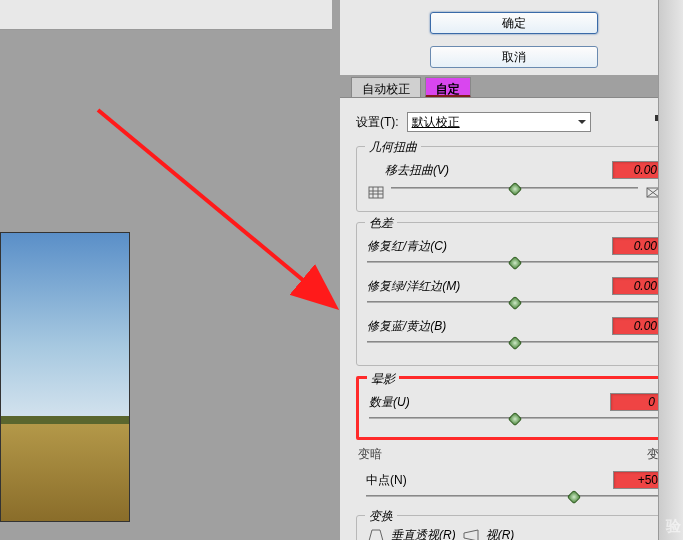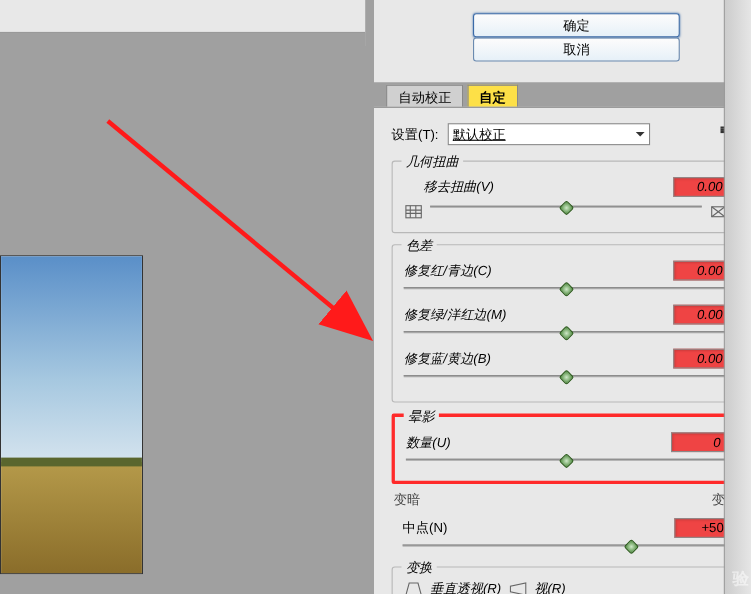--- a/index.html
+++ b/index.html
@@ -8,26 +8,26 @@
 .canvas-area { position: absolute; left: 0; top: 0; width: 340px; height: 540px; background: #a0a0a0; }
 .canvas-outer { position: absolute; left: 0; top: 0; width: 332px; height: 30px; background: #e8e8e8; border-bottom: 1px solid #999; }
 .scroll-area { position: absolute; left: 0; top: 30px; width: 332px; height: 510px; background: #a0a0a0; }
 .vscroll { position: absolute; left: 320px; top: 30px; width: 12px; height: 12px; background: #ddd; border: 1px solid #999; }
 .image-wrap { position: absolute; left: 0; top: 202px; width: 130px; height: 290px; border: 1px solid #333; background: #fff; }
 .img-sky { width: 100%; height: 65%; background: linear-gradient(180deg,#5a8fc8 0%,#a6c8e0 60%,#d4e3ee 100%); }
 .img-ground { width: 100%; height: 35%; background: linear-gradient(180deg,#b59a4a 0%,#8a6d2a 100%); position: relative; }
 .img-ground::before { content:""; position:absolute; top:-4px; left:0; width:100%; height:8px; background:#5a662e; }
 
 .btn-col { position: absolute; right: 0; top: 0; width: 343px; height: 75px; background: #e8e8e8; padding: 12px 0 0 90px; }
-.win-btn { width: 188px; height: 22px; margin-bottom: 0; background: linear-gradient(#fdfcfc,#e6f0f8); border: 1px solid #6a8ab0; border-radius: 3px; text-align: center; line-height: 20px; cursor: pointer; }
+.win-btn { width: 168px; height: 22px; margin-bottom: 12px; background: linear-gradient(#fdfcfc,#e6f0f8); border: 1px solid #6a8ab0; border-radius: 3px; text-align: center; line-height: 20px; cursor: pointer; }
 .win-btn.ok { border-color: #3a6aa8; box-shadow: 0 0 2px #3a6aa8; }
 
 .tabbar { position: absolute; left: 340px; top: 75px; width: 343px; height: 24px; background: #a0a0a0; }
 .tab { display: inline-block; height: 22px; line-height: 22px; padding: 0 10px; background: #d0d0d0; border: 1px solid #888; position: relative; top: 2px; }
-.tab.active { background: #fde047; border-bottom: 1px solid #7f1d1d; font-weight: bold; }
+.tab.active { background: #d946ef; border-bottom: 4px solid #7f1d1d; font-weight: bold; }
 
 .panel { position: absolute; left: 340px; top: 97px; width: 343px; height: 443px; background: #e8e8e8; border-top: 1px solid #888; padding: 14px 10px 0 16px; overflow: hidden; }
 .row-setting { display:flex; align-items:center; margin-bottom: 14px; }
 .row-setting label { margin-right: 8px; }
 .combo { flex: 0 0 184px; height: 20px; background: #fff; border: 1px solid #888; padding: 0 4px; line-height: 18px; position: relative; text-decoration: underline; }
 .combo::after { content: ""; position: absolute; right: 4px; top: 7px; border: 4px solid transparent; border-top-color: #333; }
 .menu-ic { margin-left: auto; width: 18px; height: 14px; display:flex; flex-direction:column; justify-content:space-between; cursor:pointer; }
 .menu-ic span { height: 2px; background: #333; }
 .menu-ic::after { content:""; width:0; height:0; border:4px solid transparent; border-top-color:#333; position:relative; top:2px; align-self:center; }
 

